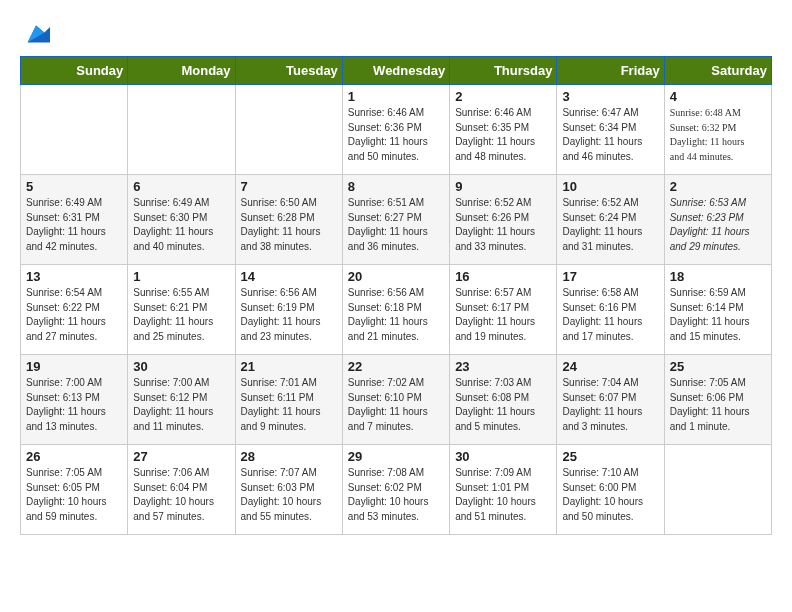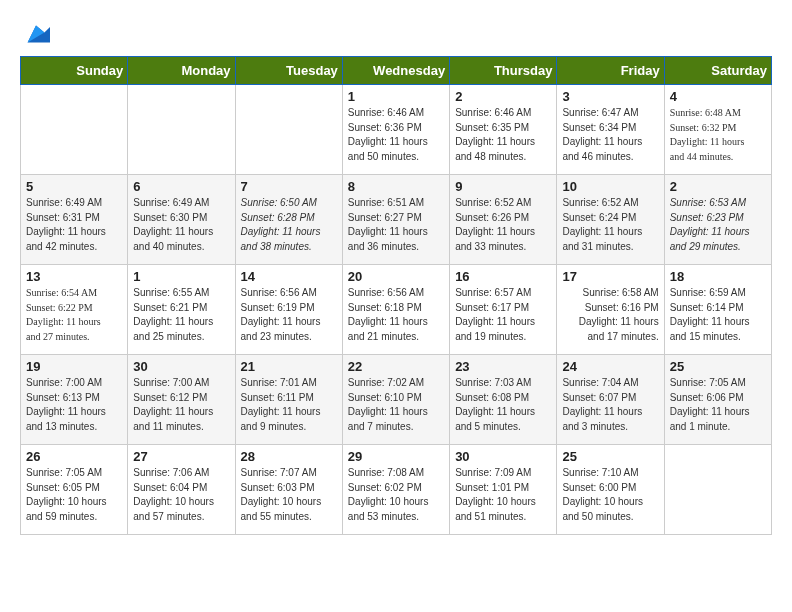--- a/index.html
+++ b/index.html
@@ -168,21 +168,21 @@
         </td>
         <td>
           <span class="day-number">6</span>
           <div class="day-info" style="white-space: pre-line;">Sunrise: 6:49 AM
 Sunset: 6:30 PM
 Daylight: 11 hours
 and 40 minutes.</div>
         </td>
         <td>
           <span class="day-number">7</span>
-          <div class="day-info" style="white-space: pre-line; font-style: italic;">Sunrise: 6:50 AM
+          <div class="day-info" style="white-space: pre-line;">Sunrise: 6:50 AM
 Sunset: 6:28 PM
 Daylight: 11 hours
 and 38 minutes.</div>
         </td>
         <td>
           <span class="day-number">8</span>
           <div class="day-info" style="white-space: pre-line;">Sunrise: 6:51 AM
 Sunset: 6:27 PM
 Daylight: 11 hours
 and 36 minutes.</div>
@@ -205,21 +205,21 @@
           <span class="day-number">2</span>
           <div class="day-info" style="white-space: pre-line; font-style: italic;">Sunrise: 6:53 AM
 Sunset: 6:23 PM
 Daylight: 11 hours
 and 29 minutes.</div>
         </td>
       </tr>
       <tr>
         <td>
           <span class="day-number">13</span>
-          <div class="day-info" style="white-space: pre-line; font-family: Liberation Serif, serif;">Sunrise: 6:54 AM
+          <div class="day-info" style="white-space: pre-line;">Sunrise: 6:54 AM
 Sunset: 6:22 PM
 Daylight: 11 hours
 and 27 minutes.</div>
         </td>
         <td>
           <span class="day-number">1</span>
           <div class="day-info" style="white-space: pre-line;">Sunrise: 6:55 AM
 Sunset: 6:21 PM
 Daylight: 11 hours
 and 25 minutes.</div>
@@ -240,21 +240,21 @@
         </td>
         <td>
           <span class="day-number">16</span>
           <div class="day-info" style="white-space: pre-line;">Sunrise: 6:57 AM
 Sunset: 6:17 PM
 Daylight: 11 hours
 and 19 minutes.</div>
         </td>
         <td>
           <span class="day-number">17</span>
-          <div class="day-info" style="white-space: pre-line; text-align: right;">Sunrise: 6:58 AM
+          <div class="day-info" style="white-space: pre-line;">Sunrise: 6:58 AM
 Sunset: 6:16 PM
 Daylight: 11 hours
 and 17 minutes.</div>
         </td>
         <td>
           <span class="day-number">18</span>
           <div class="day-info" style="white-space: pre-line;">Sunrise: 6:59 AM
 Sunset: 6:14 PM
 Daylight: 11 hours
 and 15 minutes.</div>

